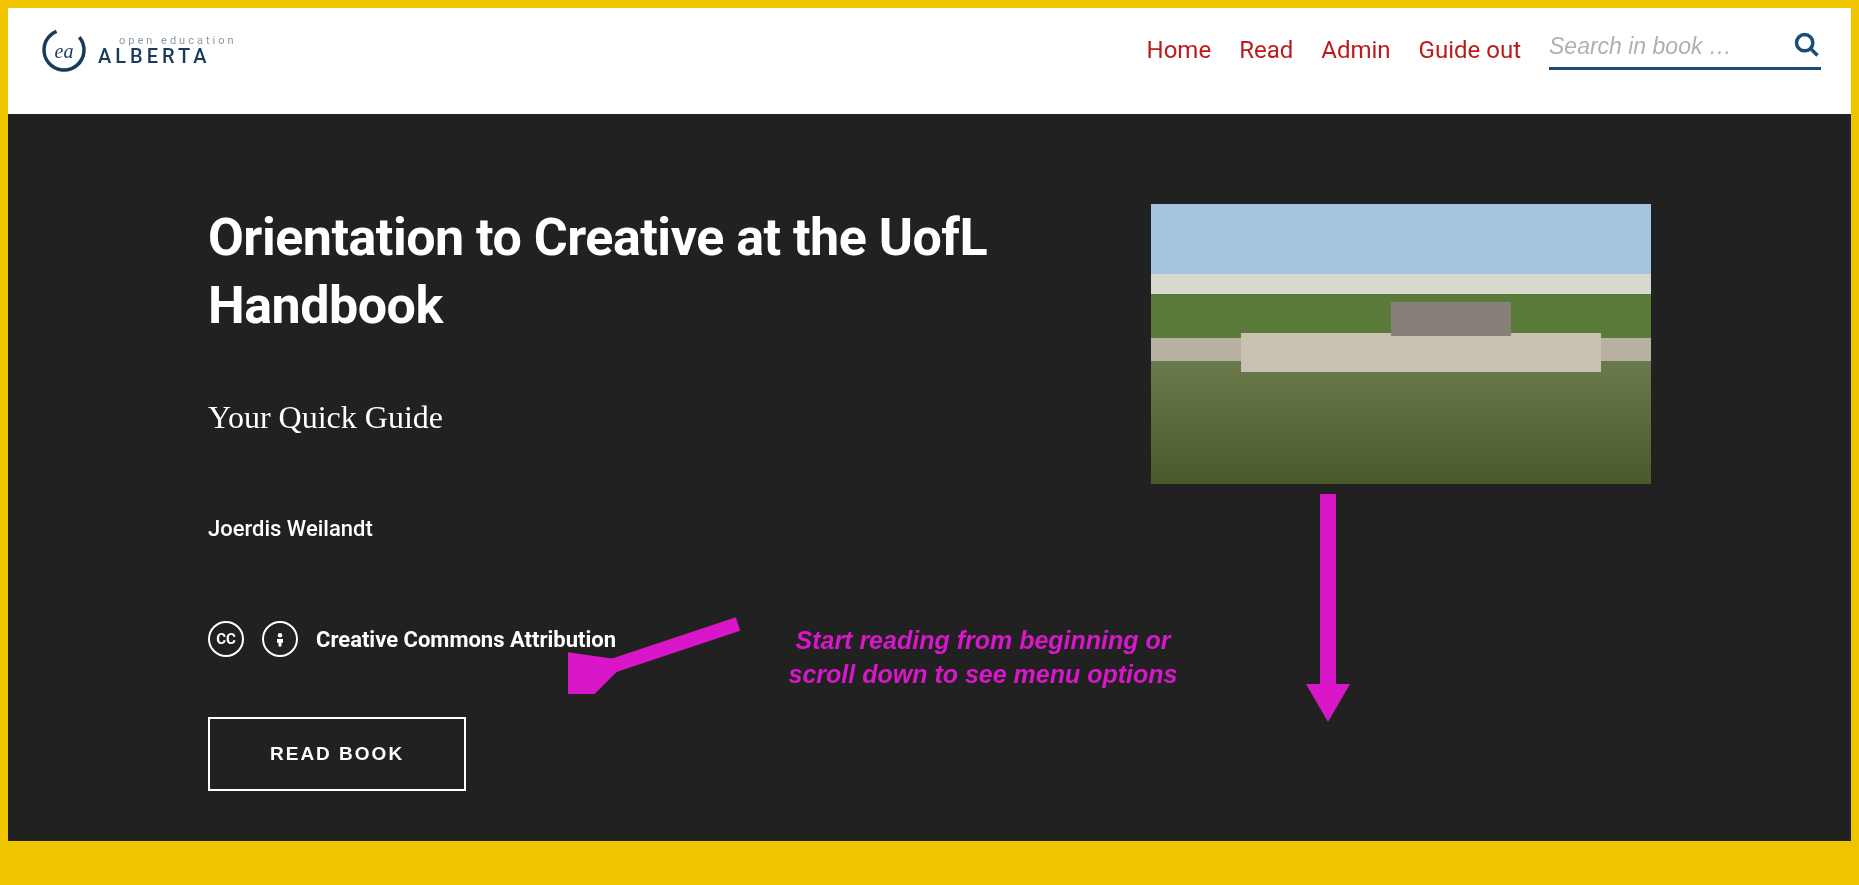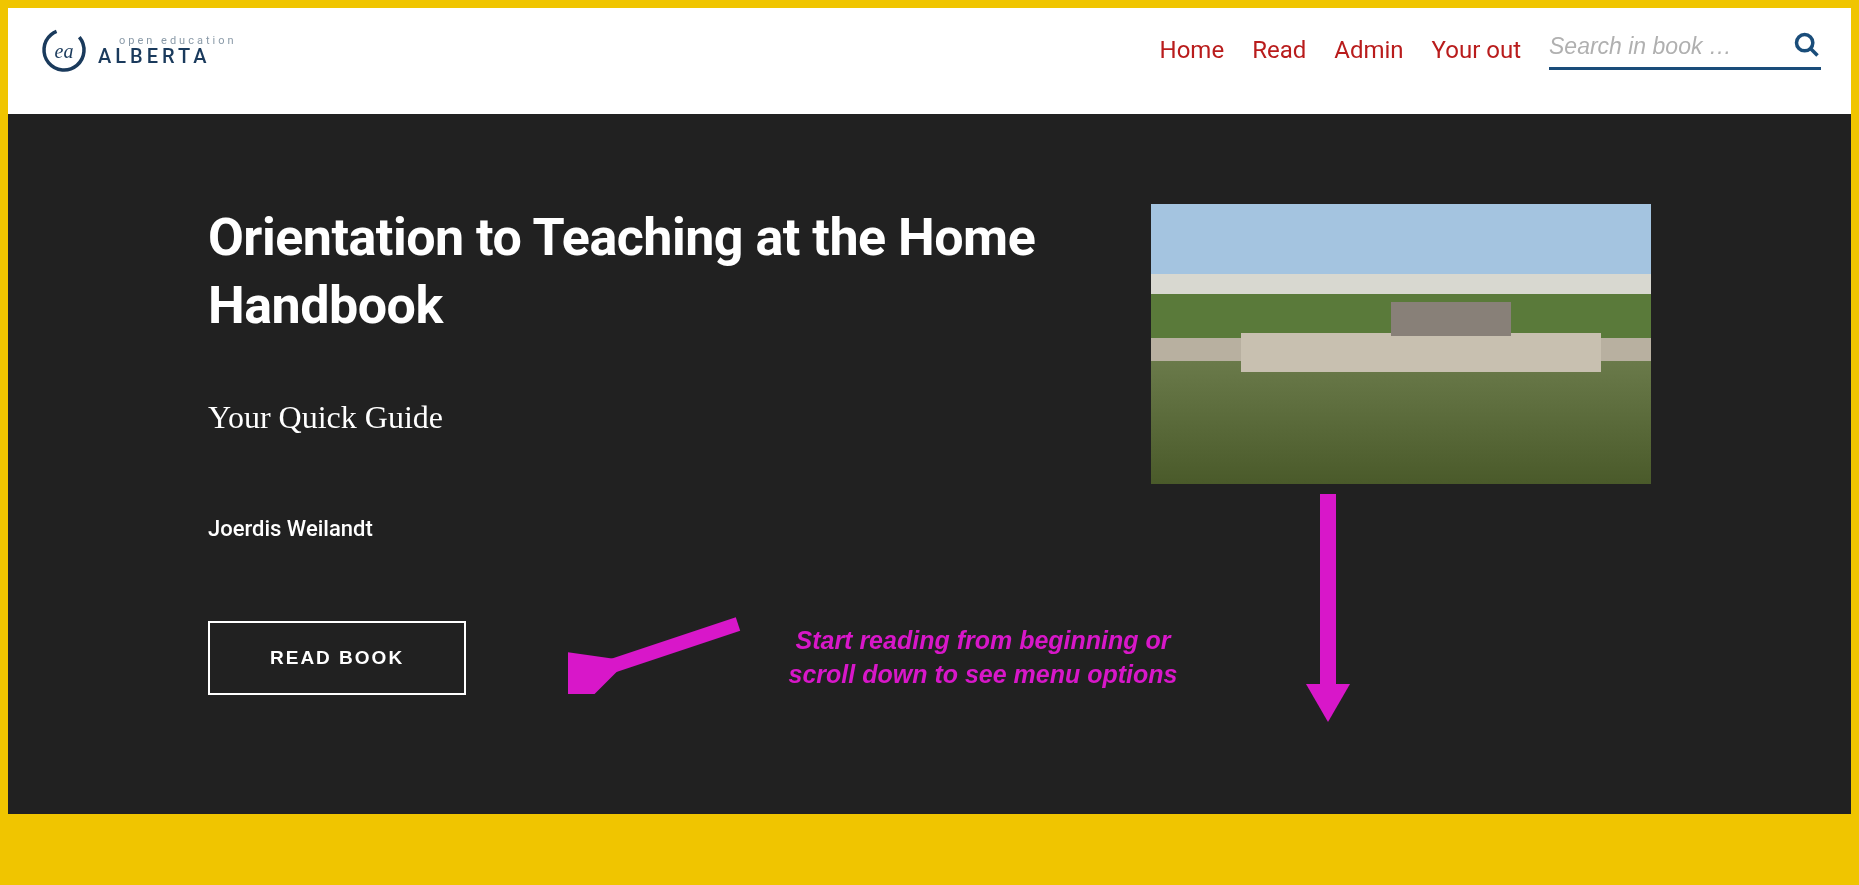--- a/index.html
+++ b/index.html
@@ -230,39 +230,49 @@
       </div>
       <div class="logo-text">
         <span class="small">open education</span>
         <span class="big">ALBERTA</span>
       </div>
     </div>
     <div class="nav">
       <a>Home</a>
       <a>Read</a>
       <a>Admin</a>
-      <a>Your out</a>
+      <a>Guide out</a>
       <div class="search-wrap">
         <input class="search-input" type="text" placeholder="Search in book …" style="">
         <span class="search-icon">
           <svg viewBox="0 0 24 24" fill="none" stroke-width="3">
             <circle cx="10" cy="10" r="7"></circle>
             <line x1="15" y1="15" x2="21" y2="21"></line>
           </svg>
         </span>
       </div>
     </div>
   </div>
 
   <div class="hero">
     <div class="hero-grid">
       <div class="hero-left">
-        <h1 class="hero-title">Orientation to Teaching at the Home Handbook</h1>
+        <h1 class="hero-title">Orientation to Creative at the UofL Handbook</h1>
         <div class="hero-subtitle">Your Quick Guide</div>
         <div class="hero-author">Joerdis Weilandt</div>
+        <div class="license-row">
+          <div class="cc-badge">CC</div>
+          <div class="by-badge">
+            <svg viewBox="0 0 24 24" width="18" height="18" fill="#fff">
+              <circle cx="12" cy="7" r="3"></circle>
+              <path d="M8 12 h8 v5 h-2 v5 h-4 v-5 h-2 z"></path>
+            </svg>
+          </div>
+          <span class="license-text">Creative Commons Attribution</span>
+        </div>
         <button class="read-btn">READ BOOK</button>
       </div>
       <div class="hero-right">
         <div class="hero-image"></div>
       </div>
     </div>
 
     <div class="annotation-text annot1">Start reading from beginning or scroll down to see menu options</div>
 
     <div class="arrow-left">

